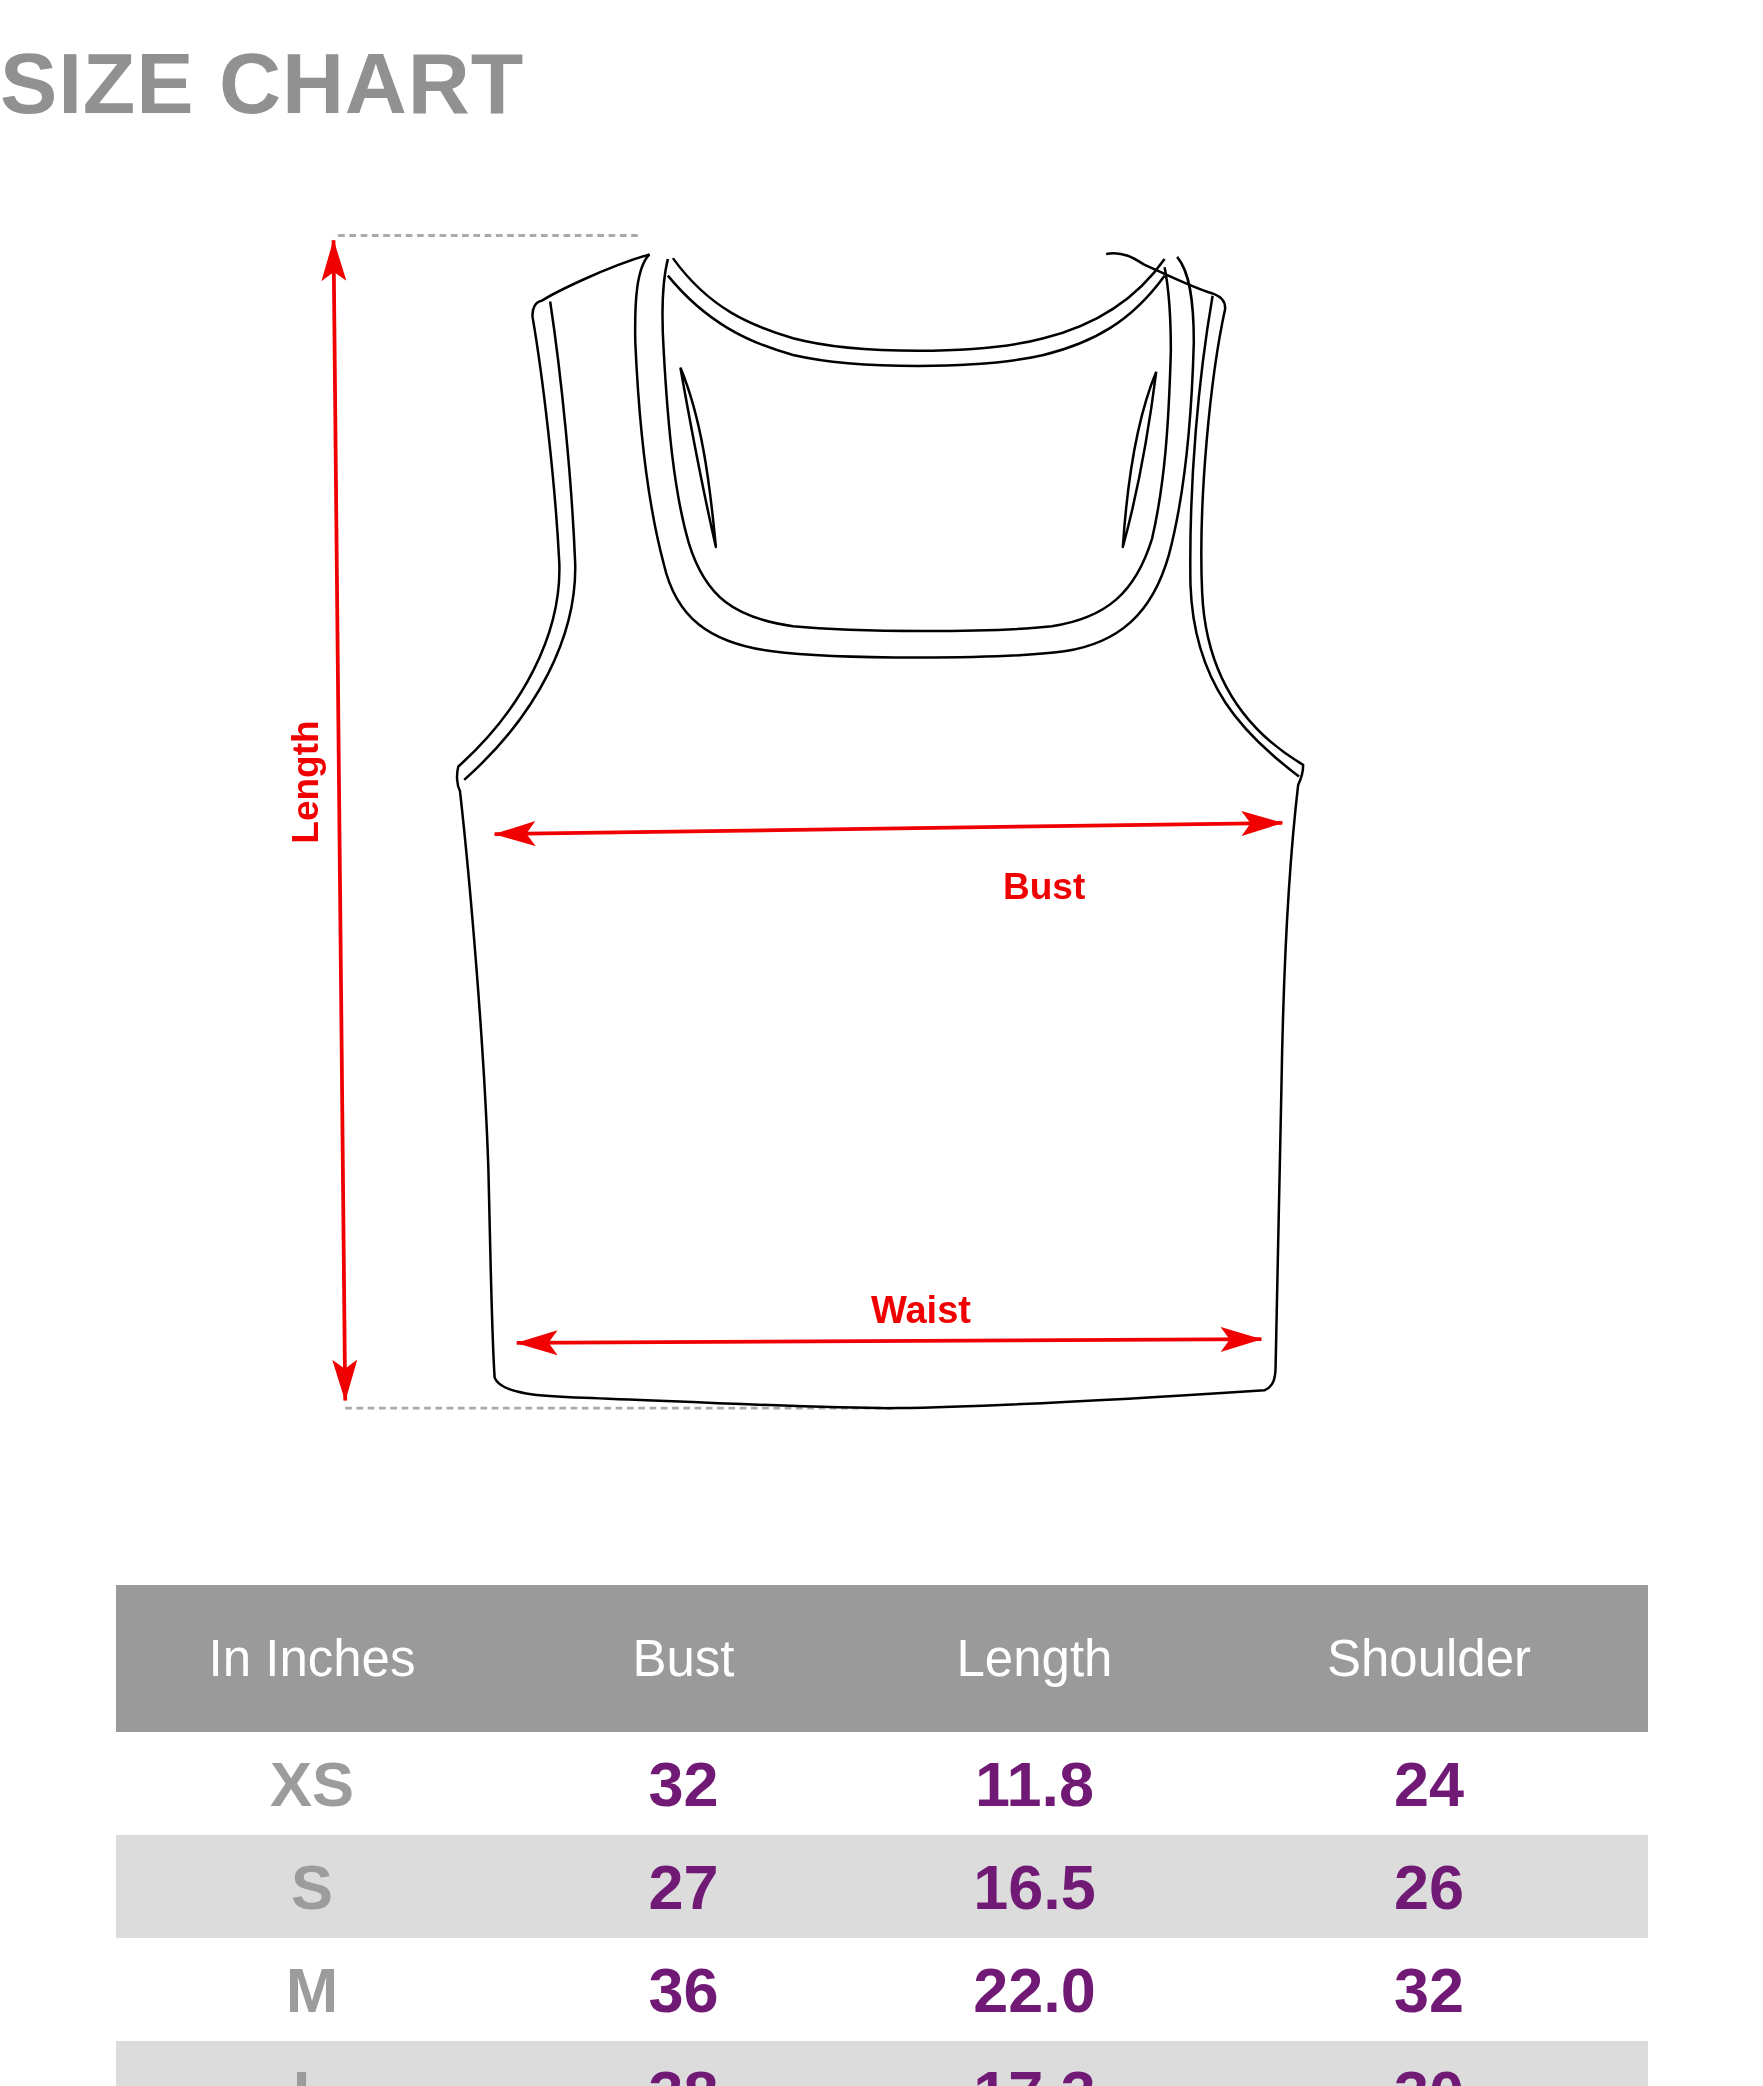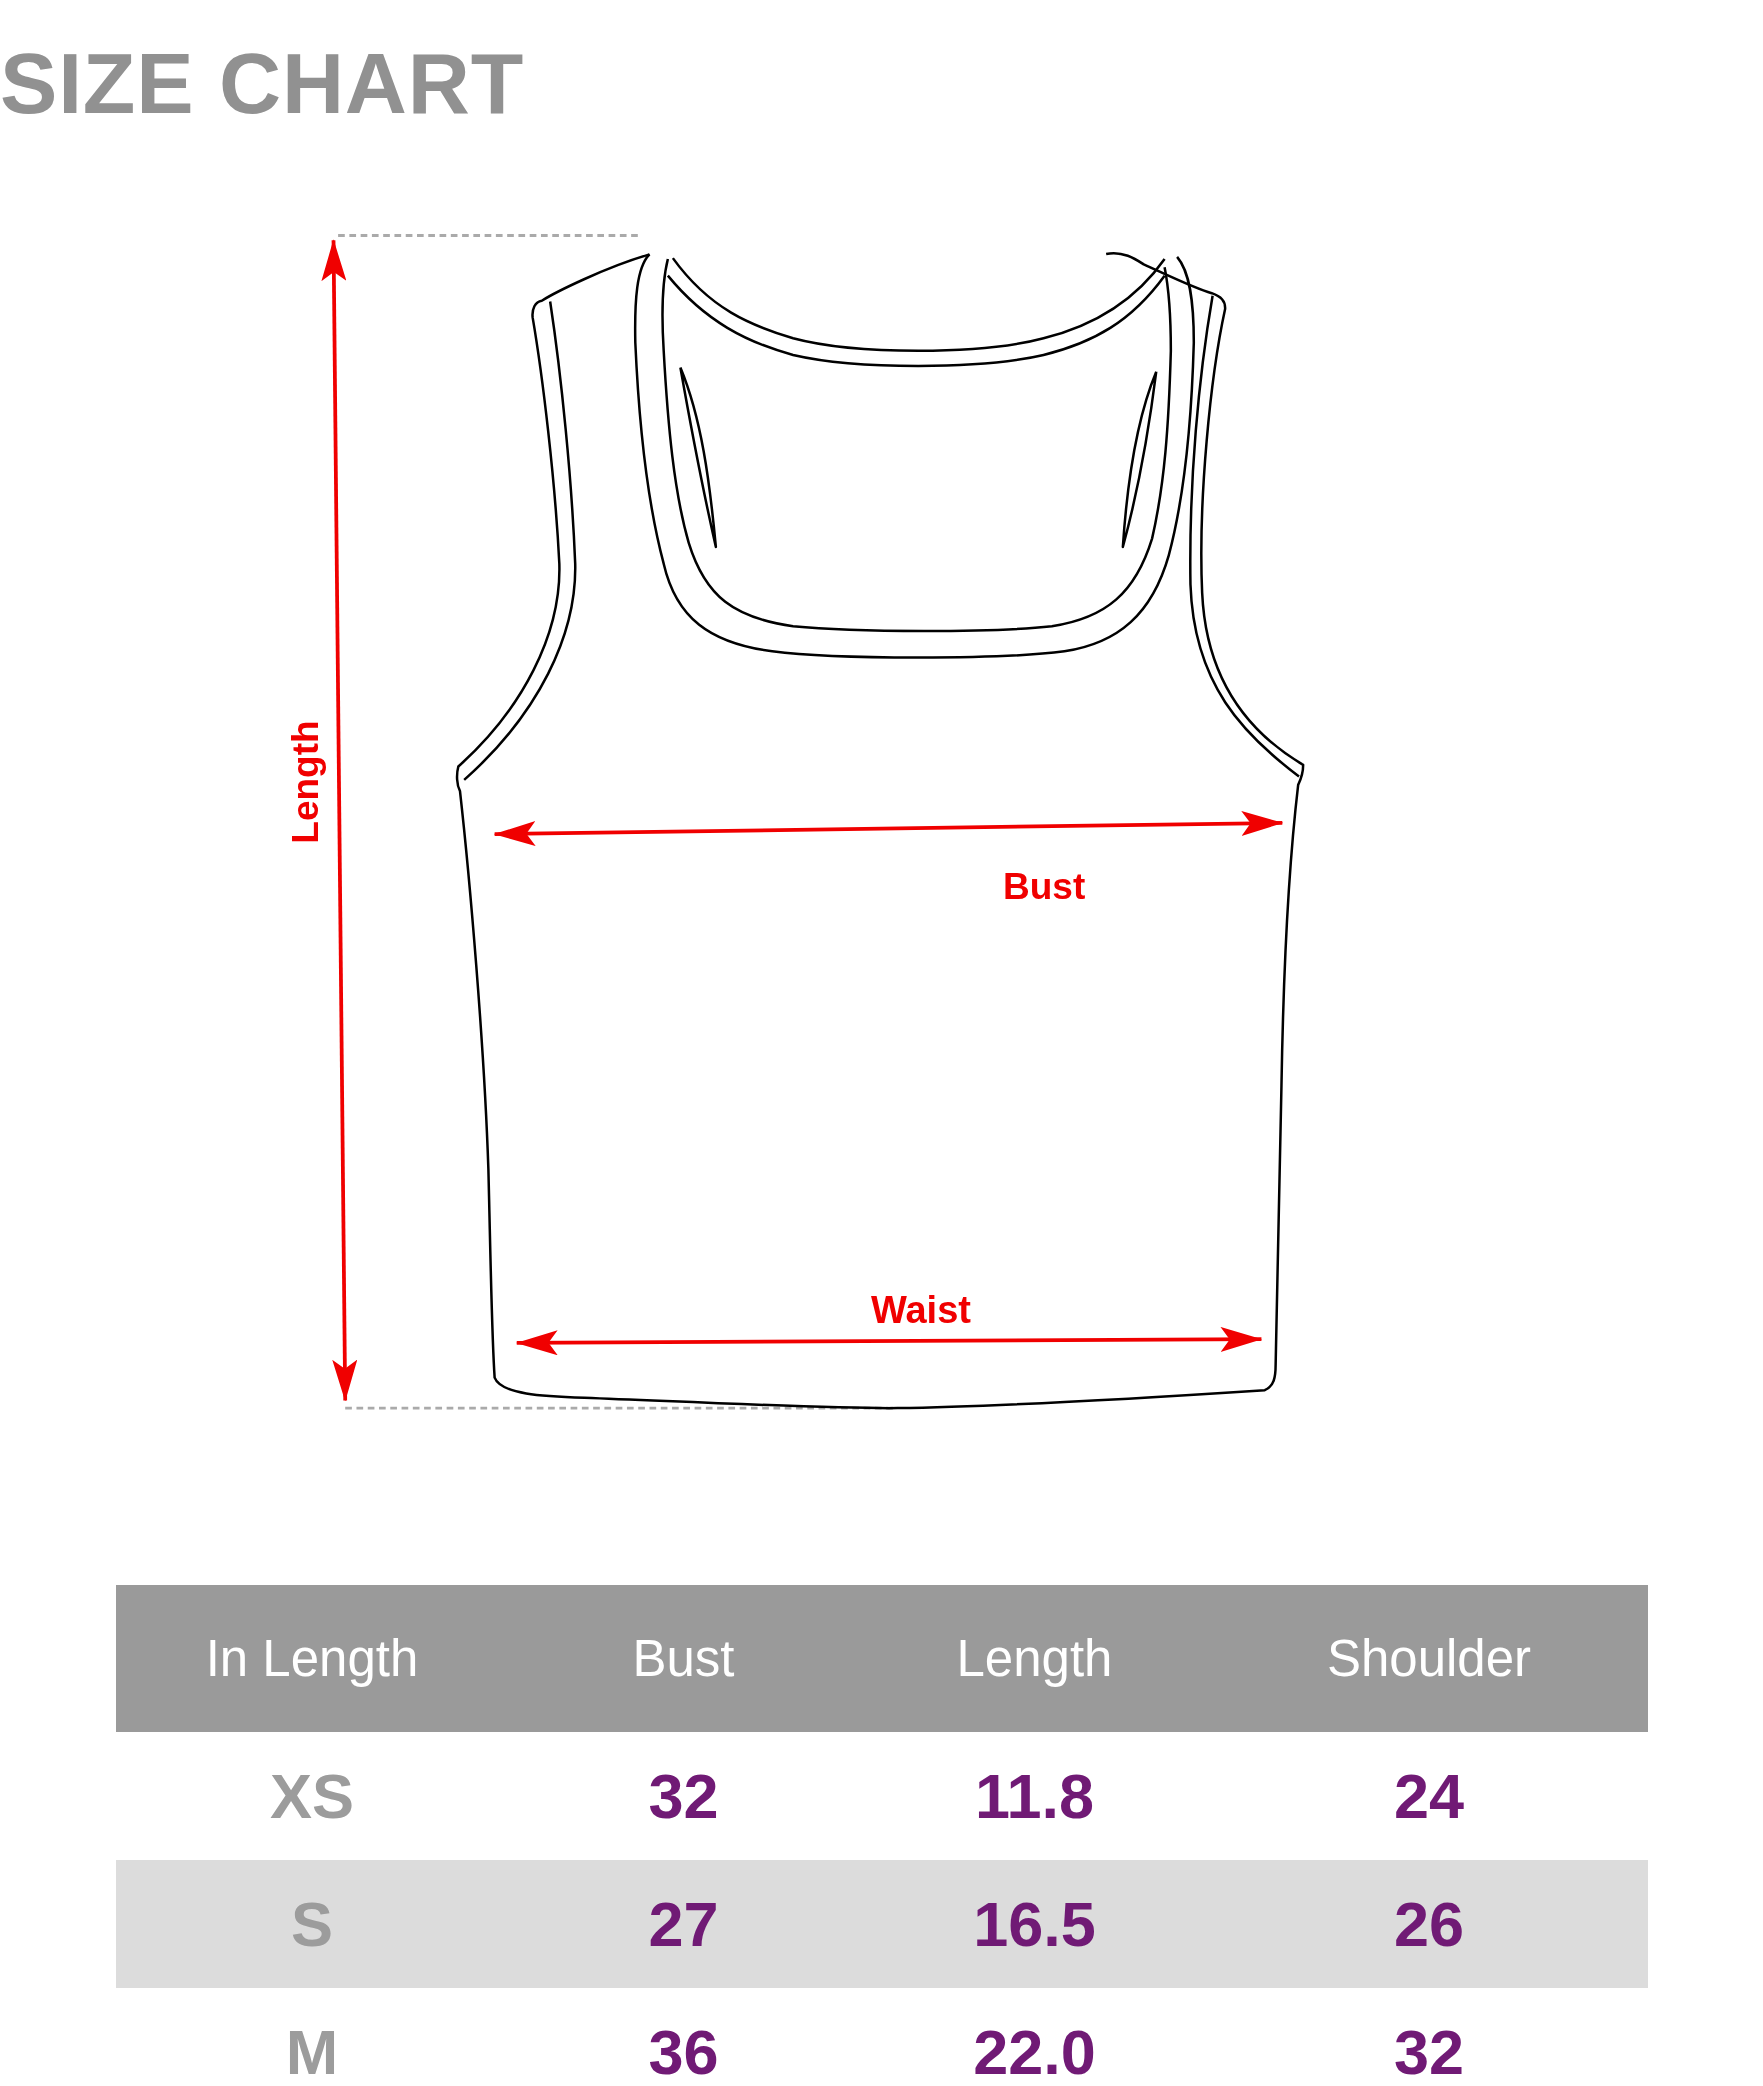--- a/index.html
+++ b/index.html
@@ -12,21 +12,21 @@
   .measure-label { font-weight: 700; color: #f00000; line-height: 1; white-space: nowrap; }
   #label-bust { left: 1003px; top: 868px; font-size: 37px; }
   #label-waist { left: 831px; top: 1291px; font-size: 38px; margin-left: 40px; }
   #label-length { left: 305px; top: 782px; font-size: 37px;
                   transform: translate(-50%, -50%) rotate(-90deg); transform-origin: center center; }
 
   #size-table { left: 116px; top: 1585px; width: 1532px; border-collapse: collapse; table-layout: fixed; }
   #size-table th, #size-table td { padding: 0; text-align: center; vertical-align: middle; }
   #size-table thead tr { background: #9a9a9a; height: 147px; }
   #size-table th { color: #ffffff; font-weight: 400; font-size: 51px; }
-  #size-table tbody tr { height: 128px; }
+  #size-table tbody tr { height: 103px; }
   #size-table tbody tr.alt { background: #dcdcdc; }
   #size-table td { font-size: 63px; font-weight: 700; color: #701a75; }
   #size-table td.size-label { color: #9c9c9c; }
   col.c1 { width: 392px; } col.c2 { width: 351px; } col.c3 { width: 351px; } col.c4 { width: 438px; }
 </style>
 </head>
 <body>
 
 <div id="title" class="abs">SIZE CHART</div>
 
@@ -101,21 +101,21 @@
 
 <table id="size-table" class="abs">
   <colgroup>
       <col class="c1">
       <col class="c2">
       <col class="c3">
       <col class="c4">
     </colgroup>
   <thead>
     <tr>
-      <th>In Length</th>
+      <th>In Inches</th>
       <th>Bust</th>
       <th>Length</th>
       <th>Shoulder</th>
     </tr>
   </thead>
   <tbody>
     <tr>
       <td class="size-label">XS</td>
       <td>32</td>
       <td>11.8</td>

